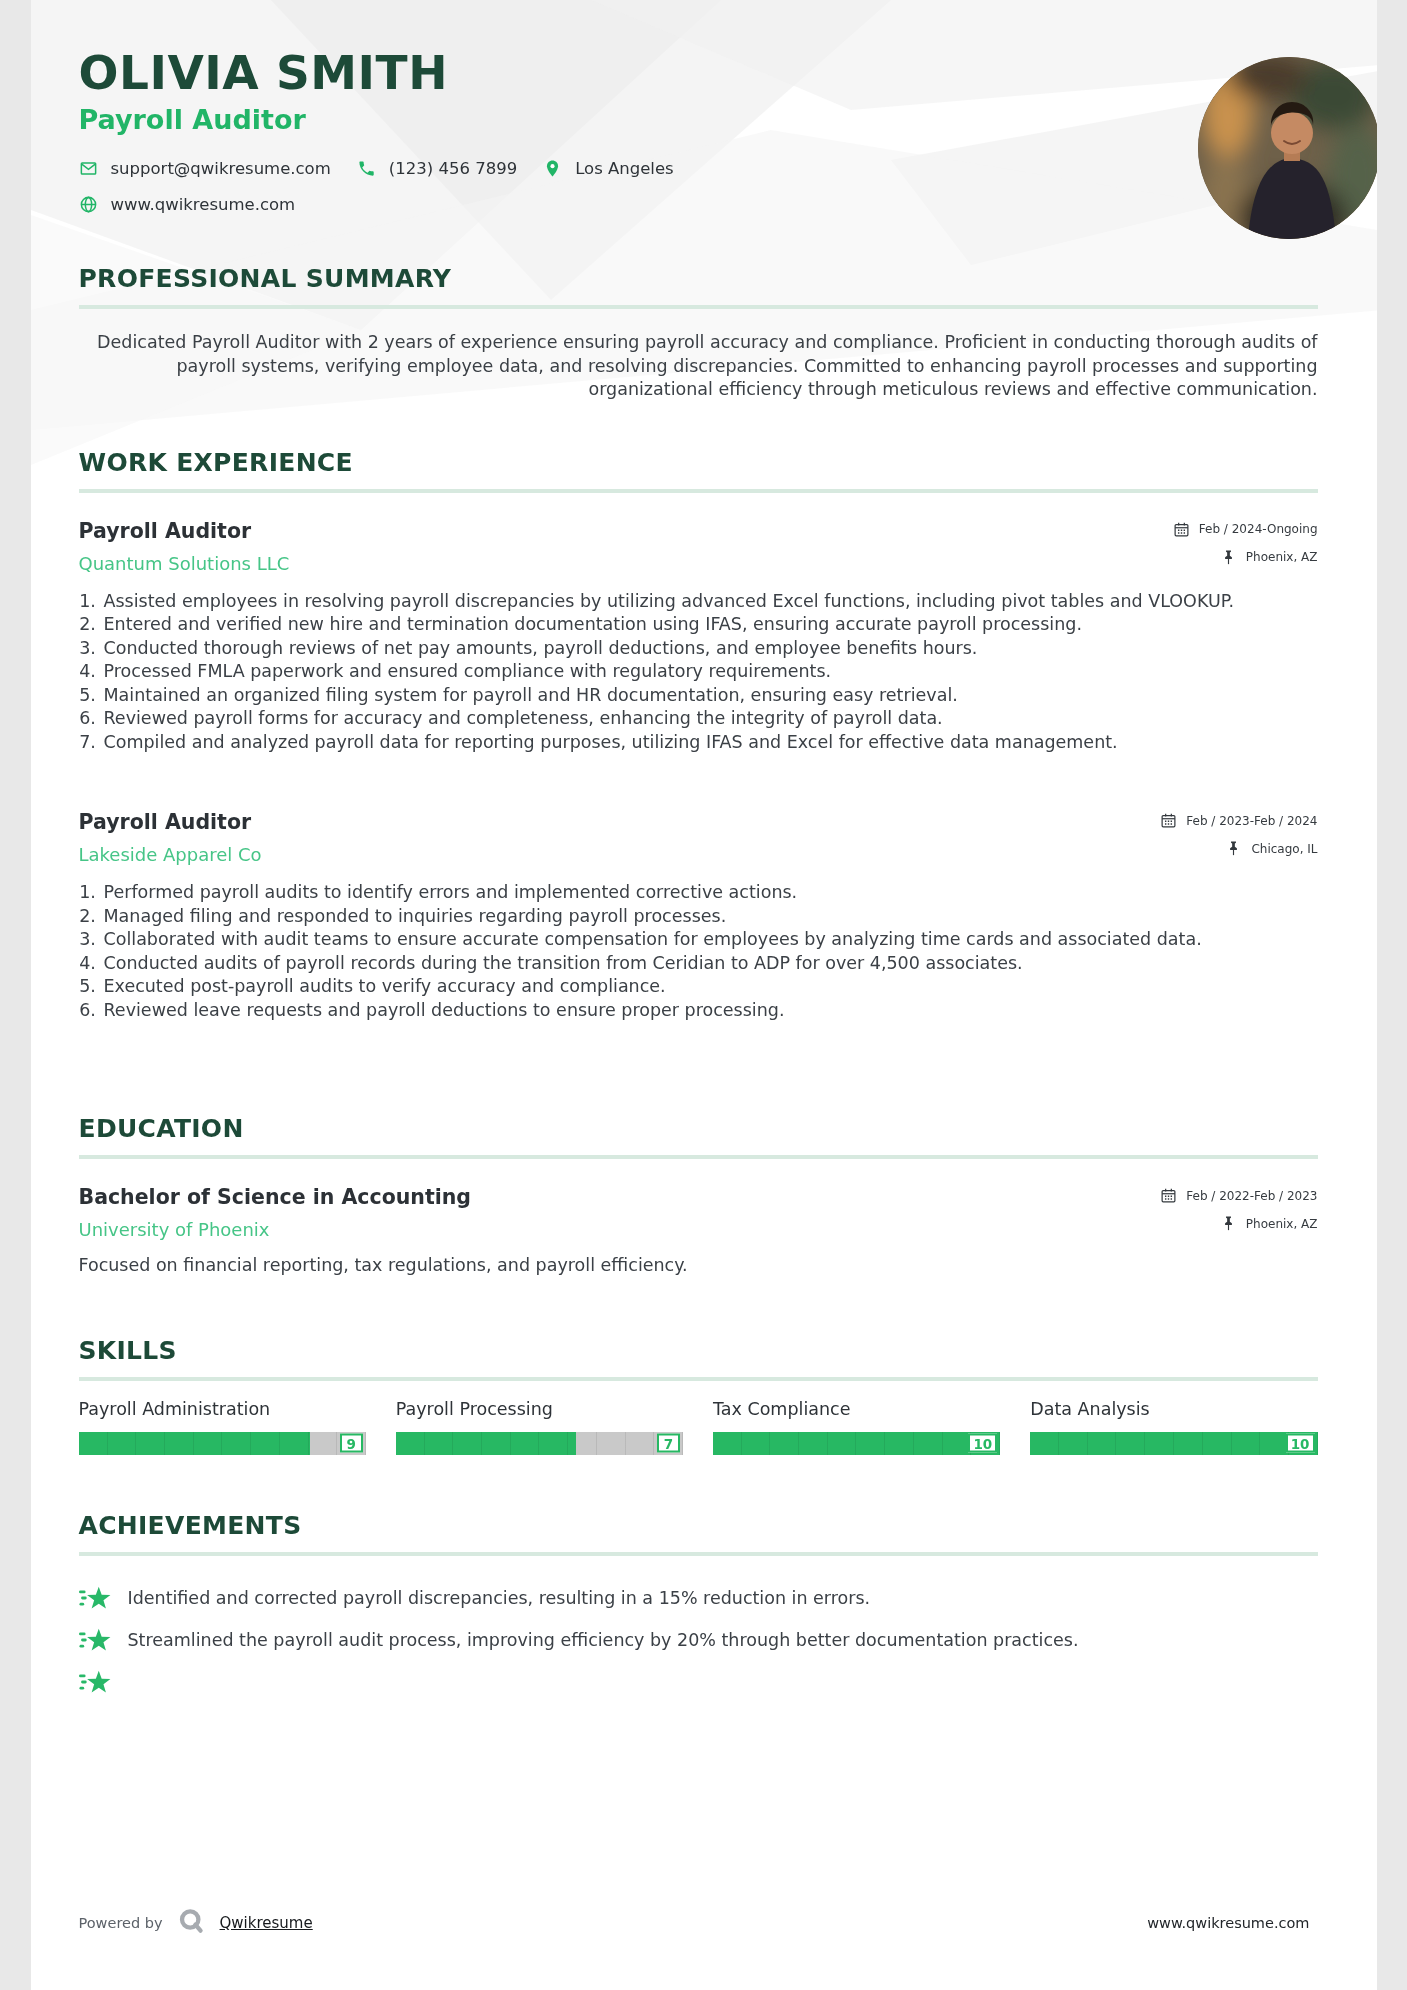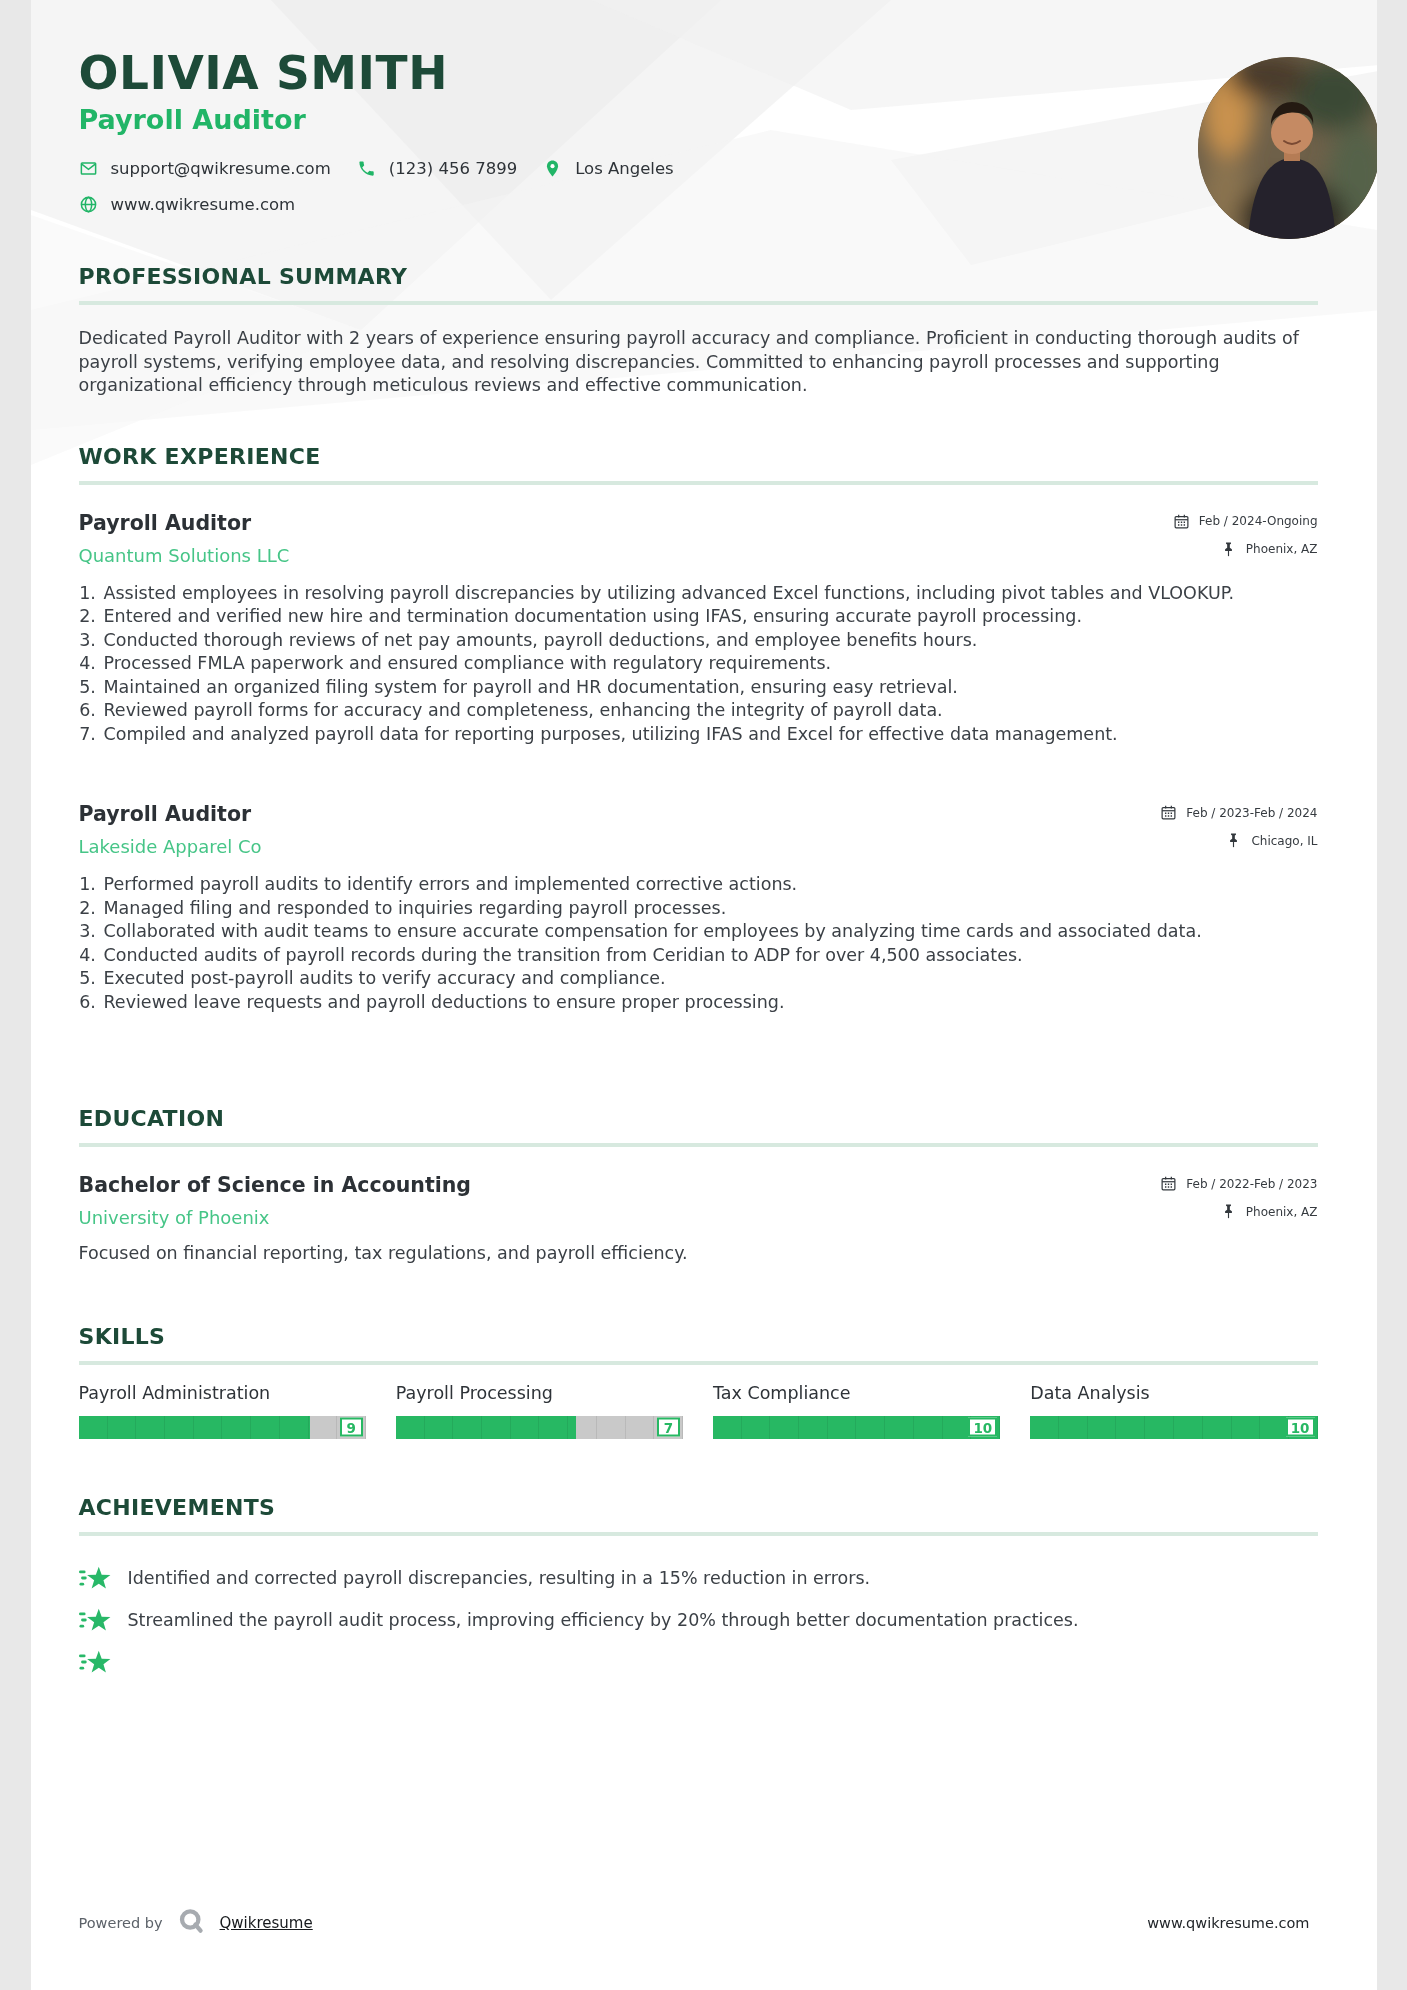--- a/index.html
+++ b/index.html
@@ -24,25 +24,25 @@
   .cicon svg { width:100%; height:100%; }
 
   .photo {
     position:absolute; left:1167px; top:57px; width:182px; height:182px;
     border-radius:50%; overflow:hidden; background:#6e5f49;
   }
   .photo svg { display:block; width:100%; height:100%; }
 
   
   section { position:relative; }
-  .sec-head h2 { margin:0; font-size:22px; font-weight:700; color:#1d4a38; letter-spacing:0.3px; }
+  .sec-head h2 { margin:0; font-size:25px; font-weight:700; color:#1d4a38; letter-spacing:0.3px; }
   .sec-rule { height:4px; background:#d7e9df; margin-top:12px; }
 
   .sec-summary { margin-top:50px; }
-  .summary-text { margin:22px 0 4px; font-size:17.5px; line-height:23.5px; color:#3b4046; }
+  .summary-text { margin:22px 0 4px; font-size:17.5px; line-height:23.5px; color:#3b4046;text-align:right; }
 
   .sec-exp { margin-top:46px; }
   .job { margin-top:26px; }
   .job + .job { margin-top:56px; }
   .entry-head { display:flex; justify-content:space-between; align-items:flex-start; }
   .entry-title { font-size:20.5px; font-weight:600; color:#2c3136; }
   .entry-org { margin-top:10px; font-size:18px; font-weight:400; color:#46c587; }
   .entry-meta { text-align:right; font-size:12px; color:#363b40; flex:0 0 auto; padding-top:2px; }
   .meta-row { display:flex; justify-content:flex-end; align-items:center; gap:9px; }
   .meta-row + .meta-row { margin-top:11px; }

